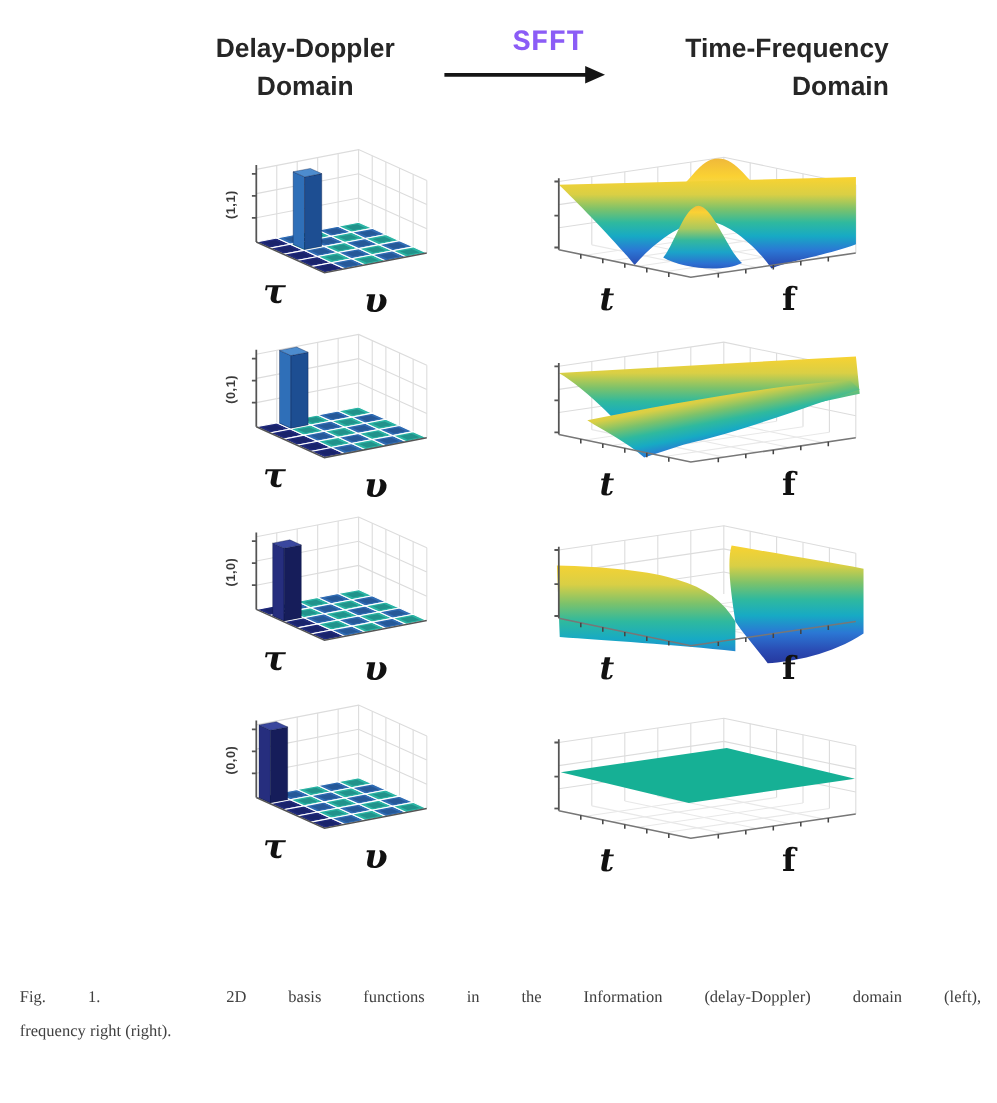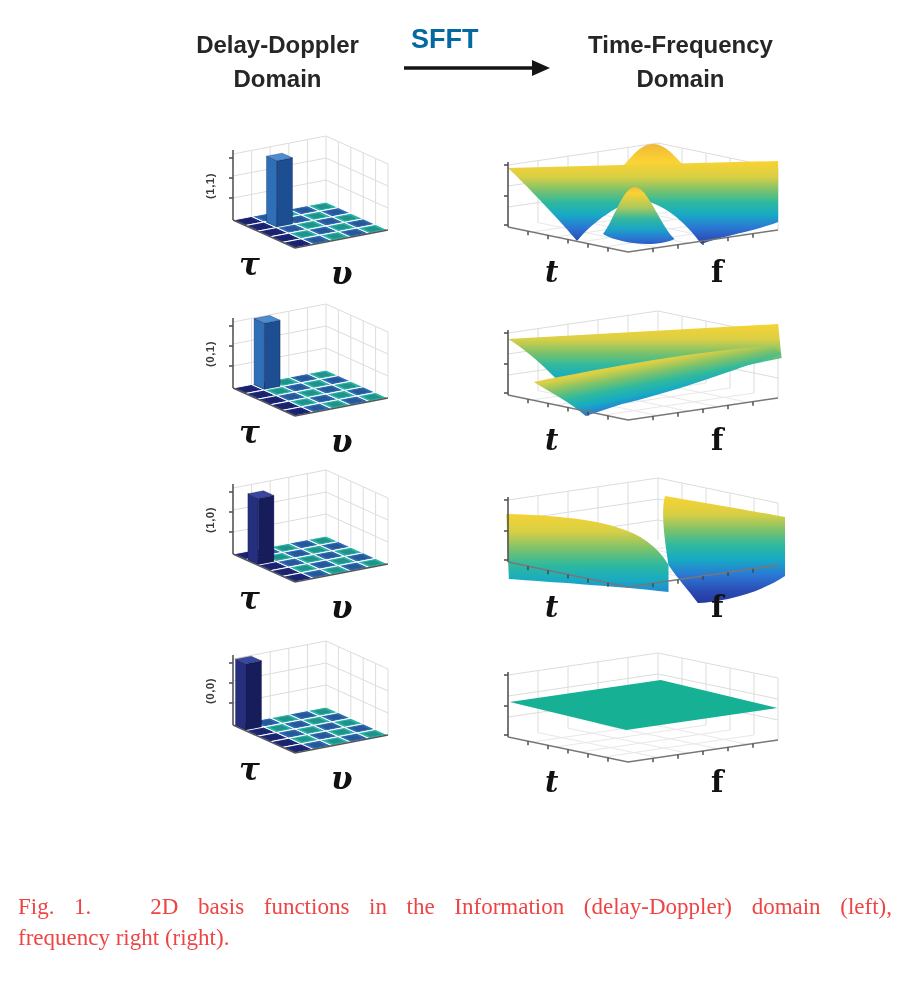--- a/index.html
+++ b/index.html
@@ -1,20 +1,20 @@
 <!DOCTYPE html>
 <html><head>
 <meta charset="utf-8">
 <style>
   html,body{margin:0;padding:0;background:#ffffff;}
   body{width:906px;height:1003px;position:relative;font-family:"Liberation Serif",serif;color:#111;overflow:hidden;}
   .abs{position:absolute;}
   .col-title{width:255px;text-align:center;font-family:"Liberation Sans",sans-serif;font-weight:bold;font-size:24px;line-height:34px;color:#262626;}
-  .sfft{width:120px;text-align:left;font-family:Liberation Sans, sans-serif;font-weight:600;font-size:27px;color:#0369a1;}
-  .caption{width:874px;font-size:23px;line-height:30.5px;color:#ef4444;}
+  .sfft{width:120px;text-align:right;font-family:Liberation Mono, monospace;font-weight:600;font-size:27px;color:#8b5cf6;}
+  .caption{width:874px;font-size:15px;line-height:30.5px;color:#404040;}
   .caption span{display:block;}
   .caption .just{text-align:justify;text-align-last:justify;}
   svg.panel{display:block;}
 </style>
 </head>
 <body>
 
 <div class="abs" style="left:0;top:0;width:906px;height:755px;">
 
   <div class="abs col-title" style="left:150px;top:28px;">
@@ -22,21 +22,21 @@
     <span>Domain</span>
   </div>
 
   <div class="abs sfft" style="left:411px;top:24px;">SFFT</div>
 
   <svg class="abs" style="left:402px;top:56px;" width="150" height="24" viewBox="0 0 150 24">
     <line x1="2" y1="12" x2="132" y2="12" stroke="#151515" stroke-width="3.4"></line>
     <polygon points="130,4 148,12 130,20" fill="#151515"></polygon>
   </svg>
 
-  <div class="abs col-title" style="left:553px;top:28px;">
+  <div class="abs col-title" style="left:553px;top:28px;text-align:right;">
     <span>Time-Frequency</span><br>
     <span>Domain</span>
   </div>
 
   <svg id="panelL0" class="abs panel" style="left:183px;top:128px;" width="230" height="170" viewBox="0 0 230 170">
       <g stroke="#dcdcdc" stroke-width="1" fill="none">
         <polyline points="50,26 143,8 205,36"></polyline>
         <line x1="143" y1="74" x2="143" y2="8"></line>
         <line x1="205" y1="102" x2="205" y2="36"></line>
         <line x1="68.6" y1="88.4" x2="68.6" y2="22.400000000000006"></line>

